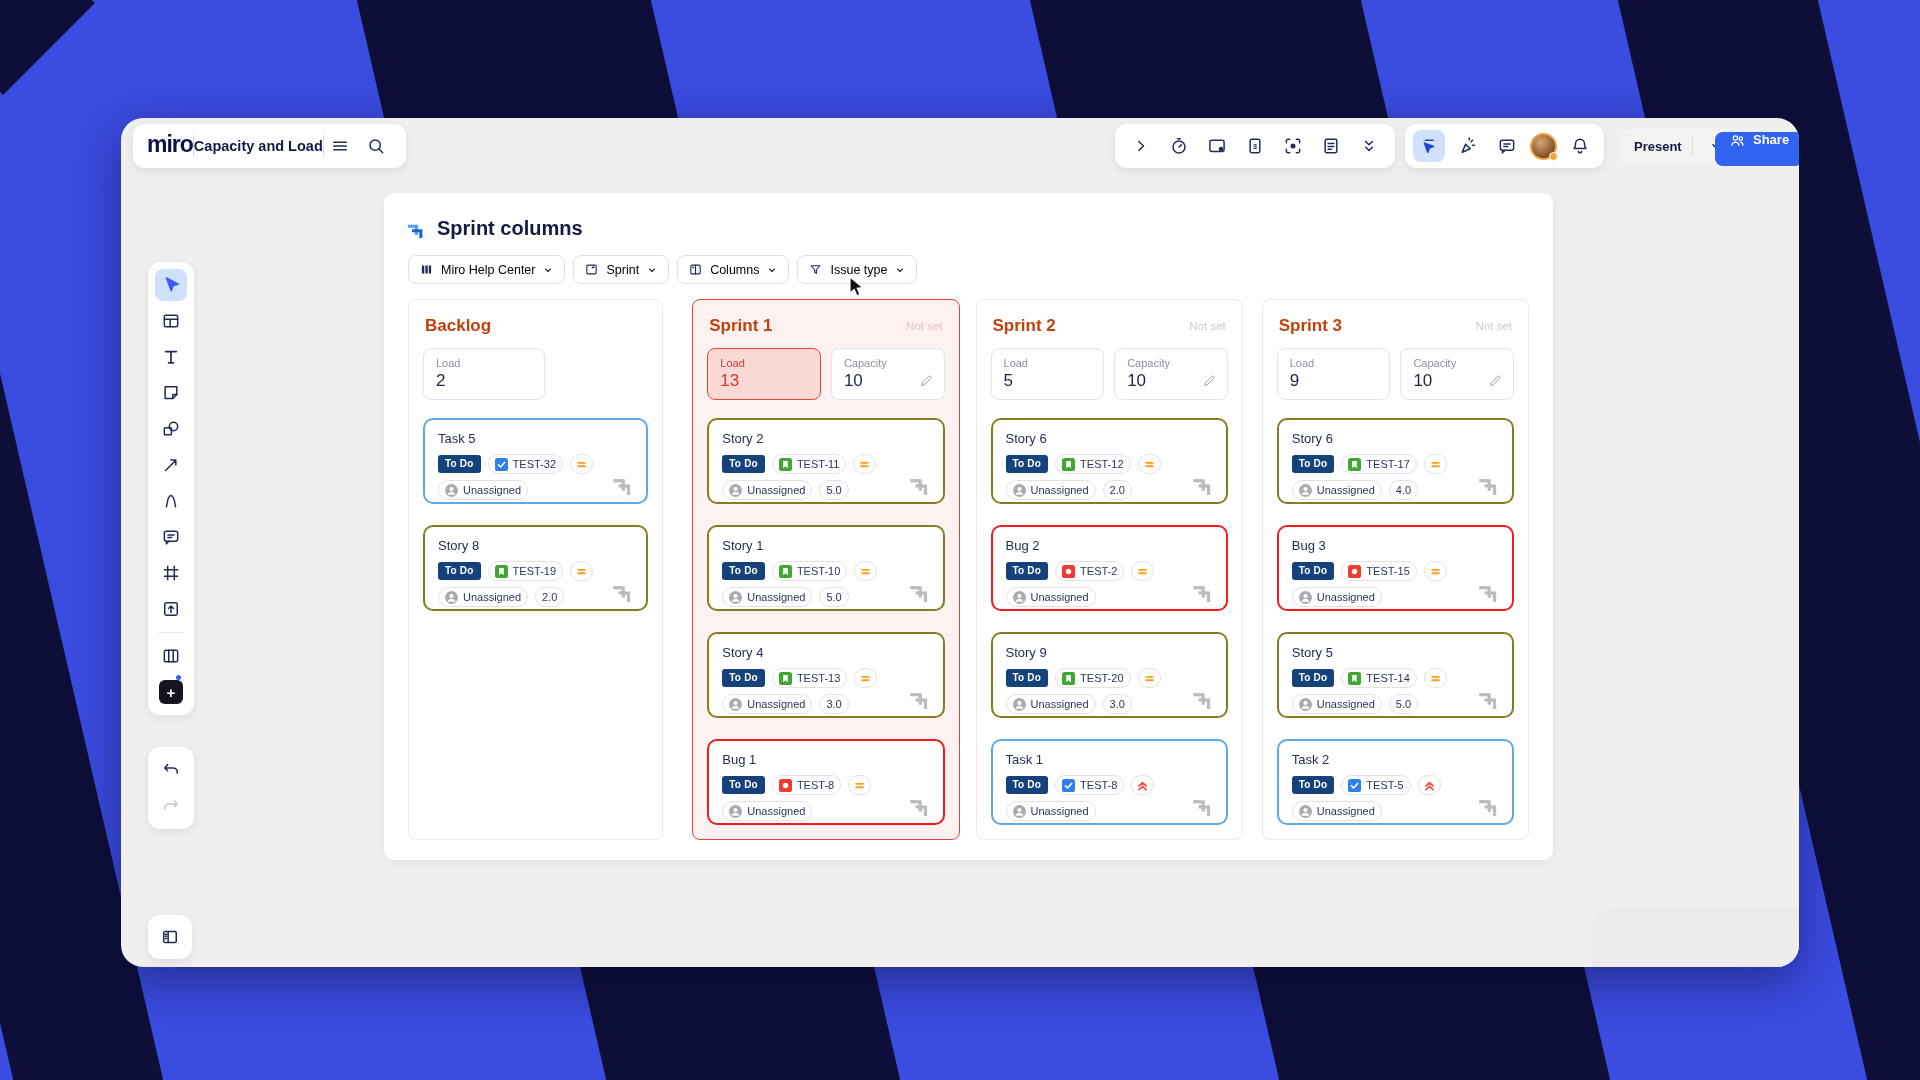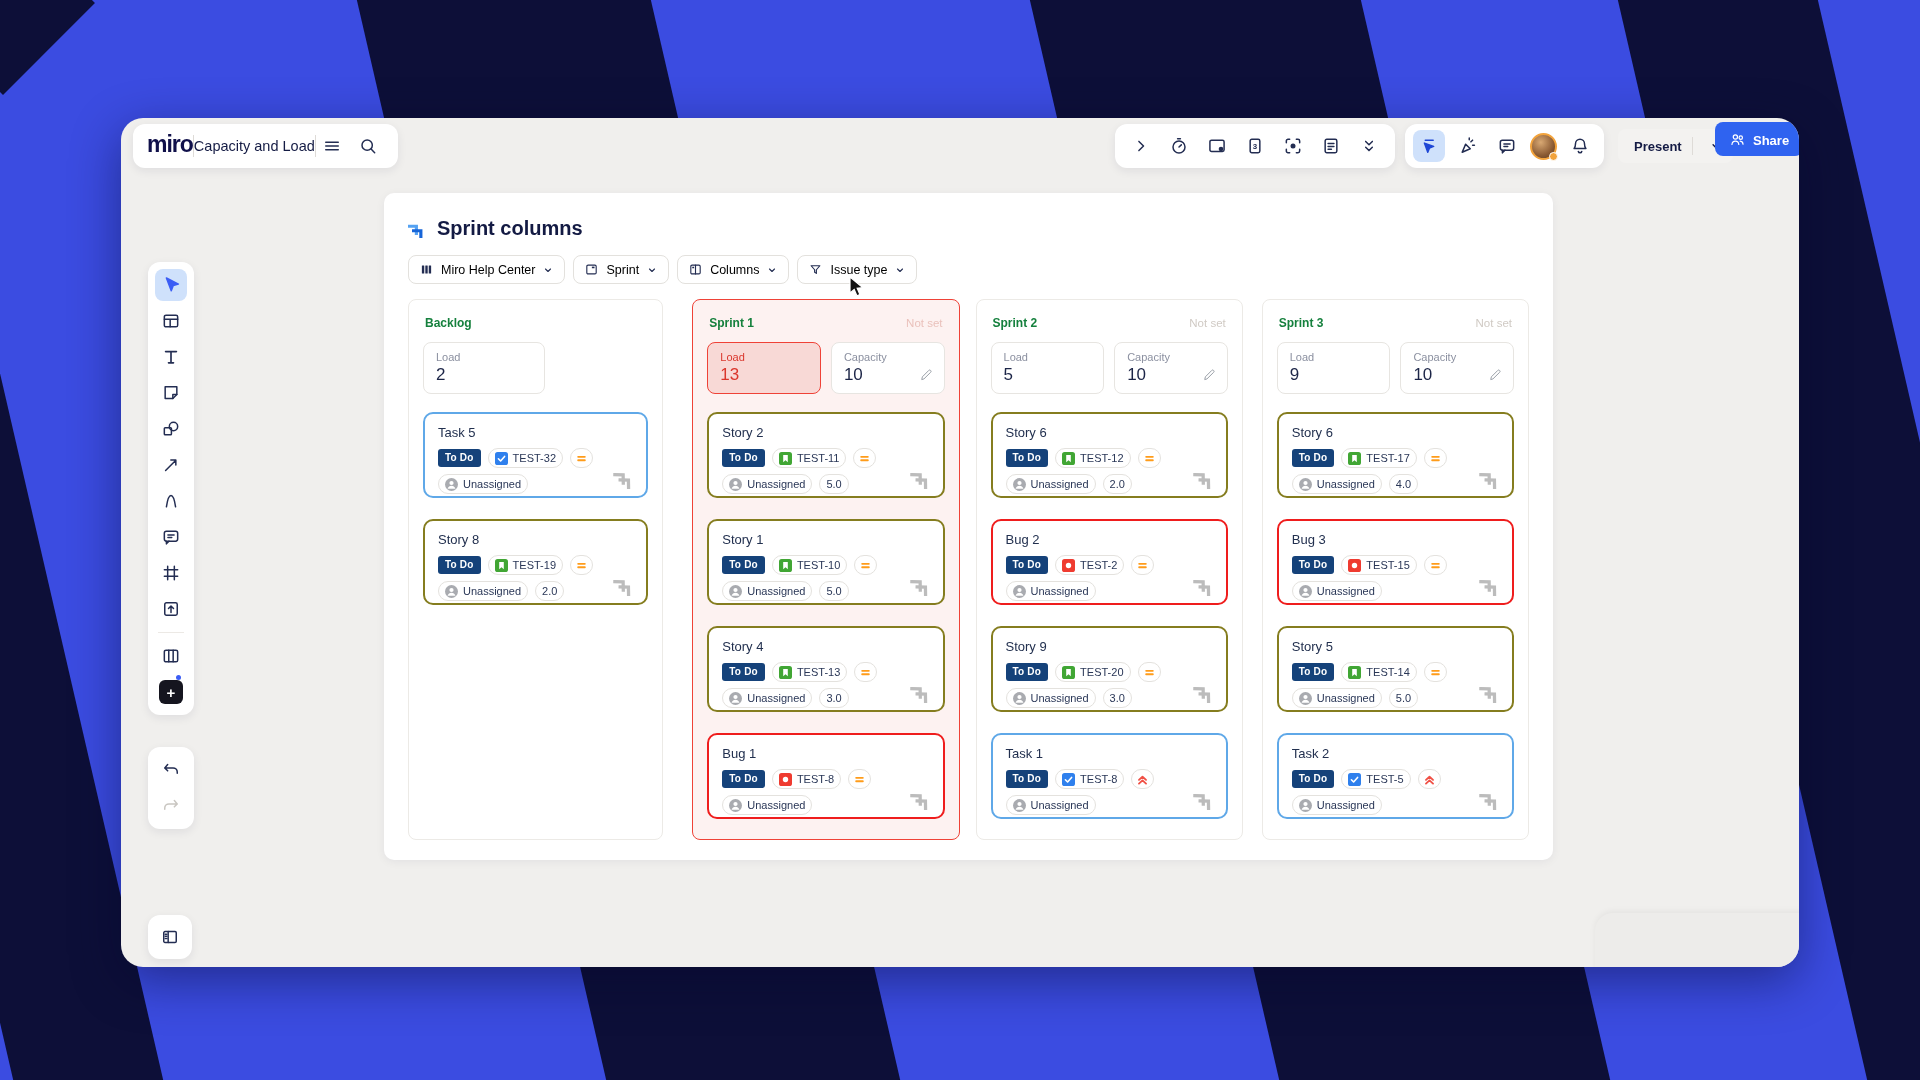--- a/index.html
+++ b/index.html
@@ -7,30 +7,30 @@
   .screen{position:relative;width:1920px;height:1080px;background:#3b4ce1;overflow:hidden}
   .stripe{position:absolute;top:-60px;height:1260px;background:#0d0f38;transform:skewX(13deg);transform-origin:0 0}
   .corner-diamond{position:absolute;width:130px;height:130px;left:-62px;top:-62px;background:#0d0f38;transform:rotate(45deg)}
   
   .window{position:absolute;left:121px;top:118px;width:1678px;height:849px;background:#f0efed;border-radius:22px;box-shadow:0 14px 50px rgba(4,6,44,.45);overflow:hidden}
   .floatbar{position:absolute;background:#fff;border-radius:12px;box-shadow:0 3px 10px rgba(20,20,60,.08);display:flex;align-items:center}
   
   .bar-left{left:12px;top:6px;height:44px;padding:0 14px;}
   .logo{font-size:23px;font-weight:800;letter-spacing:-1px;color:#10104a;padding-bottom:3px}
   .vdiv{width:1px;height:22px;background:#dedbd7}
-  .board-title{font-size:14.5px;font-weight:400;color:#141b44;white-space:nowrap}
+  .board-title{font-size:14.5px;font-weight:700;color:#141b44;white-space:nowrap}
   .icon-btn{width:32px;height:32px;border-radius:8px;display:flex;align-items:center;justify-content:center;cursor:pointer}
   .icon-btn.active{background:#cfe1fb}
   
   .bar-nav{left:994px;top:6px;height:44px;padding:0 10px;gap:6px}
   .bar-collab{left:1284px;top:6px;height:44px;padding:0 8px;gap:7px}
   .present-chip{position:absolute;left:1497px;top:11px;height:34px;background:#f3f2f0;border-radius:8px;display:flex;align-items:center;padding:0 4px 0 16px;gap:10px;cursor:pointer}
   .present-chip span{font-size:13px;font-weight:700;color:#141b44}
   .present-chip .vdiv{height:18px}
-  .share-btn{position:absolute;left:1594px;top:4px;height:34px;background:#2f63f0;border-radius:8px;display:flex;align-items:flex-end;padding:8px 14px;gap:7px;cursor:pointer}
+  .share-btn{position:absolute;left:1594px;top:14px;height:34px;background:#2f63f0;border-radius:8px;display:flex;align-items:flex-start;padding:0 14px;gap:7px;cursor:pointer}
   .share-btn span{font-size:13px;font-weight:700;color:#fff}
   .avatar{width:27px;height:27px;border-radius:50%;border:2.5px solid #f2a33c;background:radial-gradient(circle at 38% 32%,#d8a873,#8a5a33 62%,#5d3a20);position:relative;cursor:pointer}
   .avatar i{position:absolute;right:-3px;bottom:-3px;width:9px;height:9px;border-radius:50%;background:#f2a33c;border:1.5px solid #fff}
   
   .tools{left:27px;top:144px;width:46px;flex-direction:column;padding:7px 0;gap:4px}
   .tools .hdiv{width:26px;height:1px;background:#ece9e5;margin:3px 0}
   .more-apps{width:24px;height:24px;background:#15151f;border-radius:6px;position:relative;display:flex;align-items:center;justify-content:center}
   .more-apps b{color:#fff;font-size:15px;font-weight:700;line-height:1}
   .more-apps i{position:absolute;top:-5px;right:2px;width:5px;height:5px;border-radius:50%;background:#3b5df5}
   .history{left:27px;top:629px;width:46px;flex-direction:column;padding:7px 0;gap:4px}
@@ -45,21 +45,21 @@
   .filter-chip span{font-size:12.5px;color:#000000;font-weight:500}
   
   .columns{display:flex;margin-top:15px}
   .column{border-radius:8px;border:1px solid #eceae6;background:#fff;height:541px;padding:12px 14px;position:relative}
   .column:nth-child(1){width:256px;margin-right:29px}
   .column:nth-child(2){width:268px;margin-right:16px}
   .column:nth-child(3){width:268px;margin-right:19px}
   .column:nth-child(4){width:268px}
   .column.over{background:#fdf2f1;border:1.5px solid #ef4237}
   .col-head{display:flex;justify-content:space-between;align-items:center;margin:4px 2px 12px}
-  .col-name{font-size:12px;font-weight:700;color:#15803d}
+  .col-name{font-size:17px;font-weight:700;color:#c2410c}
   .not-set{font-size:11.5px;color:#d0cac4}
   .column.over .not-set{color:#eac1bb}
   .load-row{display:flex;gap:10px}
   .loadbox{height:52px;border:1px solid #e7e5e1;border-radius:8px;background:#fff;padding:8px 12px;position:relative;flex:1}
   .loadbox.single{flex:0 0 122px}
   .loadbox.over{background:#f8d9d6;border:1.5px solid #ef4237}
   .lb-label{font-size:11px;color:#8b90a0}
   .lb-value{font-size:17px;color:#1c2547;margin-top:2px}
   .loadbox.over .lb-label,.loadbox.over .lb-value{color:#da362c}
   .pencil{position:absolute;right:10px;bottom:11px;cursor:pointer}

